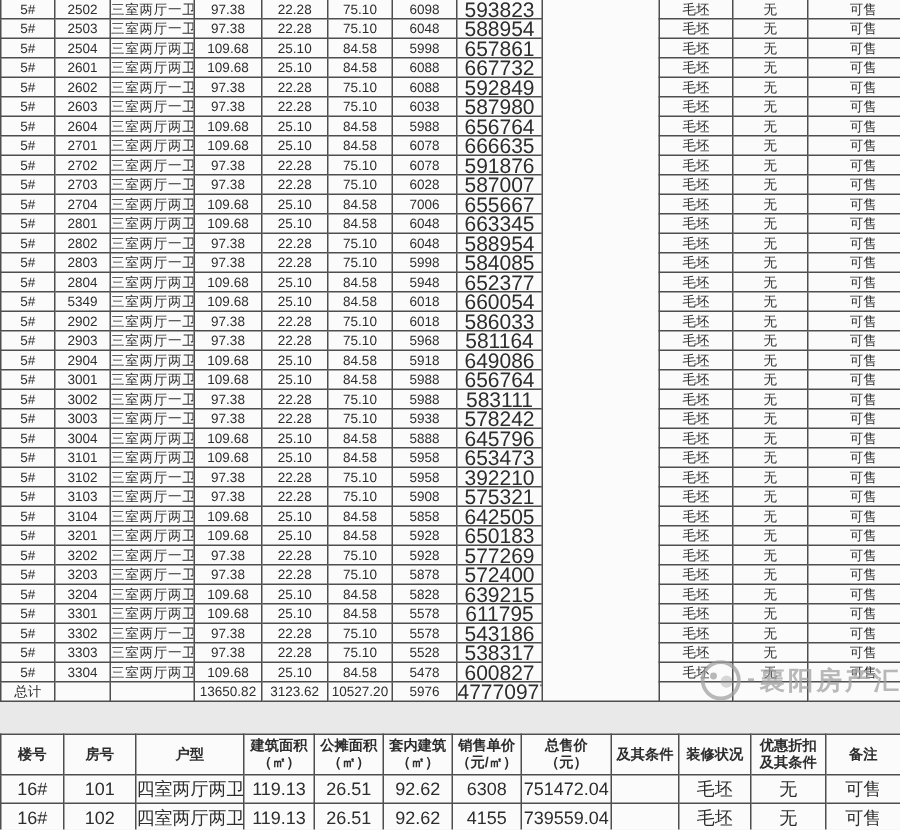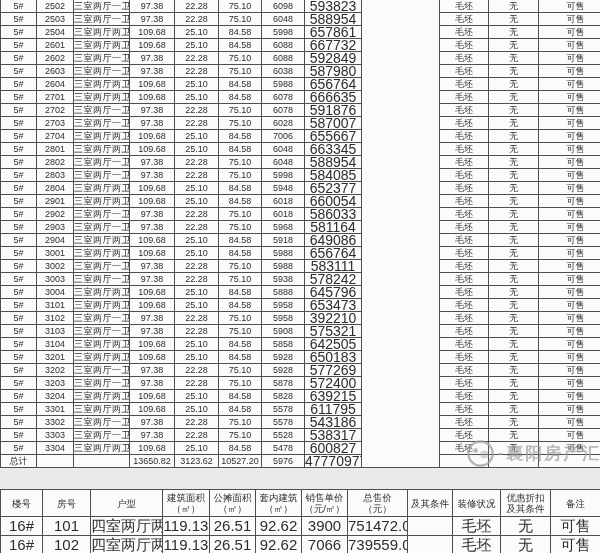--- a/index.html
+++ b/index.html
@@ -15,22 +15,22 @@
     padding:0;margin:0;color:#2d2d2d;
     overflow:hidden;white-space:nowrap;
   }
   
   .top-table{position:absolute;top:-1px;left:0;width:612px}
   .top-table td{height:12px;line-height:12px;font-size:9px}
   .top-table td.c-type{font-size:9px;letter-spacing:0.5px}
   .top-table td.c-total{font-size:14px}
   
   .bottom-table{position:absolute;top:489px;left:0;width:600px}
-  .bottom-table th{height:26px;font-size:9.5px;line-height:11px;font-weight:normal;white-space:normal}
-  .bottom-table td{height:18px;line-height:18px;font-size:15px}
+  .bottom-table th{height:26px;font-size:9.5px;line-height:11px;font-weight:bold;white-space:normal}
+  .bottom-table td{height:18px;line-height:18px;font-size:12px}
   
   .watermark{
     position:absolute;left:466px;top:437px;height:32px;z-index:5;
     display:flex;align-items:center;gap:3px;
     color:#9f9f9f;opacity:.72;pointer-events:none;
   }
   .watermark .wm-text{
     font-size:17px;font-weight:bold;letter-spacing:2px;white-space:nowrap;
   }
   .watermark .wm-dash{font-size:16px;font-weight:bold}
@@ -245,21 +245,21 @@
         <td>25.10</td>
         <td>84.58</td>
         <td>5948</td>
         <td class="c-total">652377</td>
         <td>毛坯</td>
         <td>无</td>
         <td>可售</td>
       </tr>
       <tr>
         <td>5#</td>
-        <td>2901</td>
+        <td>5349</td>
         <td class="c-type">三室两厅两卫</td>
         <td>109.68</td>
         <td>25.10</td>
         <td>84.58</td>
         <td>6018</td>
         <td class="c-total">660054</td>
         <td>毛坯</td>
         <td>无</td>
         <td>可售</td>
       </tr>
@@ -558,35 +558,35 @@
       </tr>
     </thead>
   <tbody id="bottom-body">
       <tr>
         <td>16#</td>
         <td>101</td>
         <td>四室两厅两卫</td>
         <td>119.13</td>
         <td>26.51</td>
         <td>92.62</td>
-        <td>3900</td>
+        <td>6308</td>
         <td>751472.04</td>
         <td></td>
         <td>毛坯</td>
         <td>无</td>
         <td>可售</td>
       </tr>
       <tr>
         <td>16#</td>
         <td>102</td>
         <td>四室两厅两卫</td>
         <td>119.13</td>
         <td>26.51</td>
         <td>92.62</td>
-        <td>7066</td>
+        <td>4155</td>
         <td>739559.04</td>
         <td></td>
         <td>毛坯</td>
         <td>无</td>
         <td>可售</td>
       </tr>
     </tbody>
 </table>
 
 <div class="watermark">

